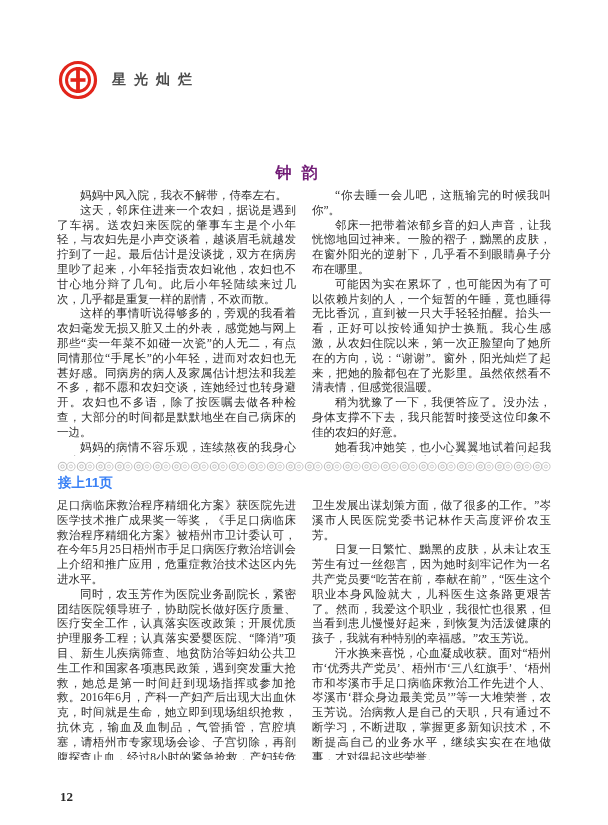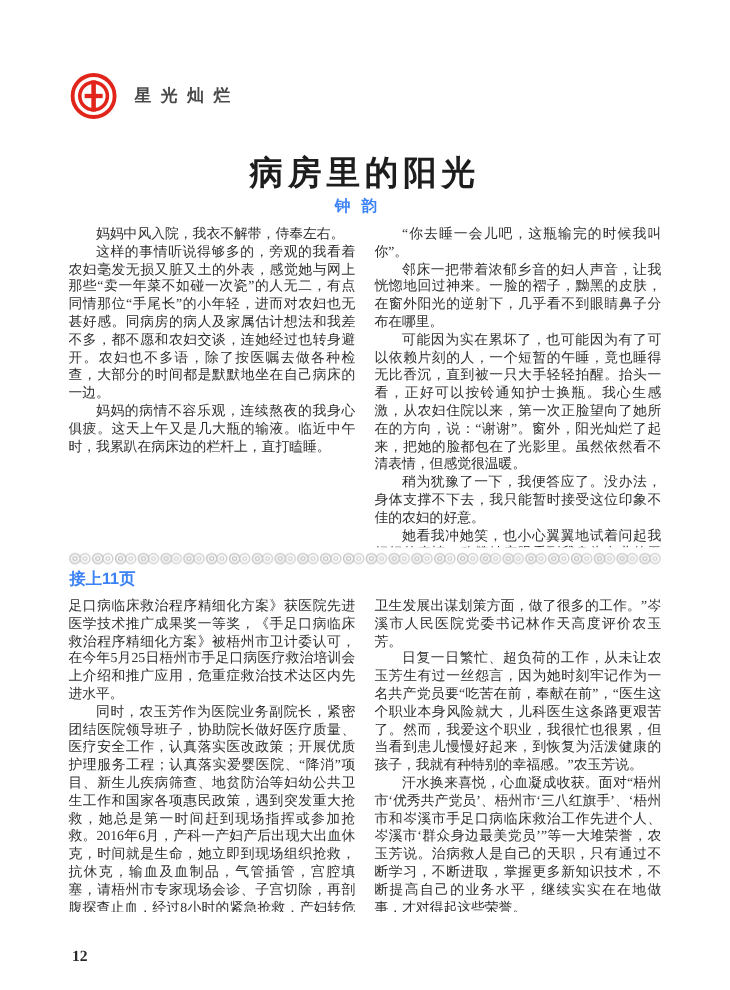--- a/index.html
+++ b/index.html
@@ -28,21 +28,21 @@
   
   .title{
     position:absolute;left:0;right:0;top:125px;
     text-align:center;
     font-size:28px;font-weight:bold;color:#1d1d1d;
     letter-spacing:4px;
   }
   .author{
     position:absolute;left:0;right:12px;top:163px;
     text-align:center;
-    font-size:13px;font-weight:bold;color:#3b82f6;
+    font-size:16px;font-weight:bold;color:#701a75;
     letter-spacing:3px;
   }
 
   
   .cols{position:absolute;display:flex;gap:16px;}
   .story-cols{left:57px;top:188px;width:494px;height:268px;}
   .cont-cols{left:57px;top:498px;width:494px;height:262px;}
   .col{width:239px;height:100%;overflow:hidden;}
   .col p{
     margin:0;
@@ -81,26 +81,26 @@
       <svg viewBox="0 0 40 40" width="40" height="40">
         <circle cx="20" cy="20" r="17.5" fill="none" stroke="#e2251b" stroke-width="3.2"></circle>
         <circle cx="20" cy="20" r="11.5" fill="none" stroke="#e2251b" stroke-width="3"></circle>
         <rect x="18.1" y="7" width="3.8" height="26" fill="#e2251b"></rect>
         <rect x="12.5" y="18.2" width="15" height="3.6" fill="#e2251b"></rect>
       </svg>
     </span>
     <span class="logo-text">星光灿烂</span>
   </div>
 
-  <div class="title">病房里的阳光</div>
   <div class="author">钟  韵</div>
 
   <div class="cols story-cols">
     <div class="col">
       <p>妈妈中风入院，我衣不解带，侍奉左右。</p>
+      <p>这天，邻床住进来一个农妇，据说是遇到了车祸。送农妇来医院的肇事车主是个小年轻，与农妇先是小声交谈着，越谈眉毛就越发拧到了一起。最后估计是没谈拢，双方在病房里吵了起来，小年轻指责农妇讹他，农妇也不甘心地分辩了几句。此后小年轻陆续来过几次，几乎都是重复一样的剧情，不欢而散。</p>
       <p>这样的事情听说得够多的，旁观的我看着农妇毫发无损又脏又土的外表，感觉她与网上那些“卖一年菜不如碰一次瓷”的人无二，有点同情那位“手尾长”的小年轻，进而对农妇也无甚好感。同病房的病人及家属估计想法和我差不多，都不愿和农妇交谈，连她经过也转身避开。农妇也不多语，除了按医嘱去做各种检查，大部分的时间都是默默地坐在自己病床的一边。</p>
       <p>妈妈的病情不容乐观，连续熬夜的我身心俱疲。这天上午又是几大瓶的输液。临近中午时，我累趴在病床边的栏杆上，直打瞌睡。</p>
     </div>
     <div class="col">
       <p>“你去睡一会儿吧，这瓶输完的时候我叫你”。</p>
       <p>邻床一把带着浓郁乡音的妇人声音，让我恍惚地回过神来。一脸的褶子，黝黑的皮肤，在窗外阳光的逆射下，几乎看不到眼睛鼻子分布在哪里。</p>
       <p>可能因为实在累坏了，也可能因为有了可以依赖片刻的人，一个短暂的午睡，竟也睡得无比香沉，直到被一只大手轻轻拍醒。抬头一看，正好可以按铃通知护士换瓶。我心生感激，从农妇住院以来，第一次正脸望向了她所在的方向，说：“谢谢”。窗外，阳光灿烂了起来，把她的脸都包在了光影里。虽然依然看不清表情，但感觉很温暖。</p>
       <p>稍为犹豫了一下，我便答应了。没办法，身体支撑不下去，我只能暂时接受这位印象不佳的农妇的好意。</p>
       <p>她看我冲她笑，也小心翼翼地试着问起我妈妈的病情，称赞她亲眼看到我身为女儿的无微不至，继而慢慢聊开。从她带乡音的描述中，我知</p>
     </div>
@@ -123,21 +123,21 @@
   <div class="cont-heading">接上11页</div>
 
   <div class="cols cont-cols">
     <div class="col">
       <p class="no-indent">足口病临床救治程序精细化方案》获医院先进医学技术推广成果奖一等奖，《手足口病临床救治程序精细化方案》被梧州市卫计委认可，在今年5月25日梧州市手足口病医疗救治培训会上介绍和推广应用，危重症救治技术达区内先进水平。</p>
       <p>同时，农玉芳作为医院业务副院长，紧密团结医院领导班子，协助院长做好医疗质量、医疗安全工作，认真落实医改政策；开展优质护理服务工程；认真落实爱婴医院、“降消”项目、新生儿疾病筛查、地贫防治等妇幼公共卫生工作和国家各项惠民政策，遇到突发重大抢救，她总是第一时间赶到现场指挥或参加抢救。2016年6月，产科一产妇产后出现大出血休克，时间就是生命，她立即到现场组织抢救，抗休克，输血及血制品，气管插管，宫腔填塞，请梧州市专家现场会诊、子宫切除，再剖腹探查止血，经过8小时的紧急抢救，产妇转危为安，抢救成功。</p>
 
     </div>
     <div class="col">
       <p class="no-indent">卫生发展出谋划策方面，做了很多的工作。”岑溪市人民医院党委书记林作天高度评价农玉芳。</p>
-      <p>日复一日繁忙、超负荷的工作，从未让农玉芳生有过一丝怨言，因为她时刻牢记作为一名共产党员要“吃苦在前，奉献在前”，“医生这个职业本身风险就大，儿科医生这条路更艰苦了。然而，我爱这个职业，我很忙也很累，但当看到患儿慢慢好起来，到恢复为活泼健康的孩子，我就有种特别的幸福感。”农玉芳说。</p>
+      <p>日复一日繁忙、黝黑的皮肤，从未让农玉芳生有过一丝怨言，因为她时刻牢记作为一名共产党员要“吃苦在前，奉献在前”，“医生这个职业本身风险就大，儿科医生这条路更艰苦了。然而，我爱这个职业，我很忙也很累，但当看到患儿慢慢好起来，到恢复为活泼健康的孩子，我就有种特别的幸福感。”农玉芳说。</p>
       <p>汗水换来喜悦，心血凝成收获。面对“梧州市‘优秀共产党员’、梧州市‘三八红旗手’、‘梧州市和岑溪市手足口病临床救治工作先进个人、岑溪市‘群众身边最美党员’”等一大堆荣誉，农玉芳说。治病救人是自己的天职，只有通过不断学习，不断进取，掌握更多新知识技术，不断提高自己的业务水平，继续实实在在地做事，才对得起这些荣誉。</p>
 
     </div>
   </div>
 
   <div class="page-number">12</div>
 
 </div>
 
 </body></html>

